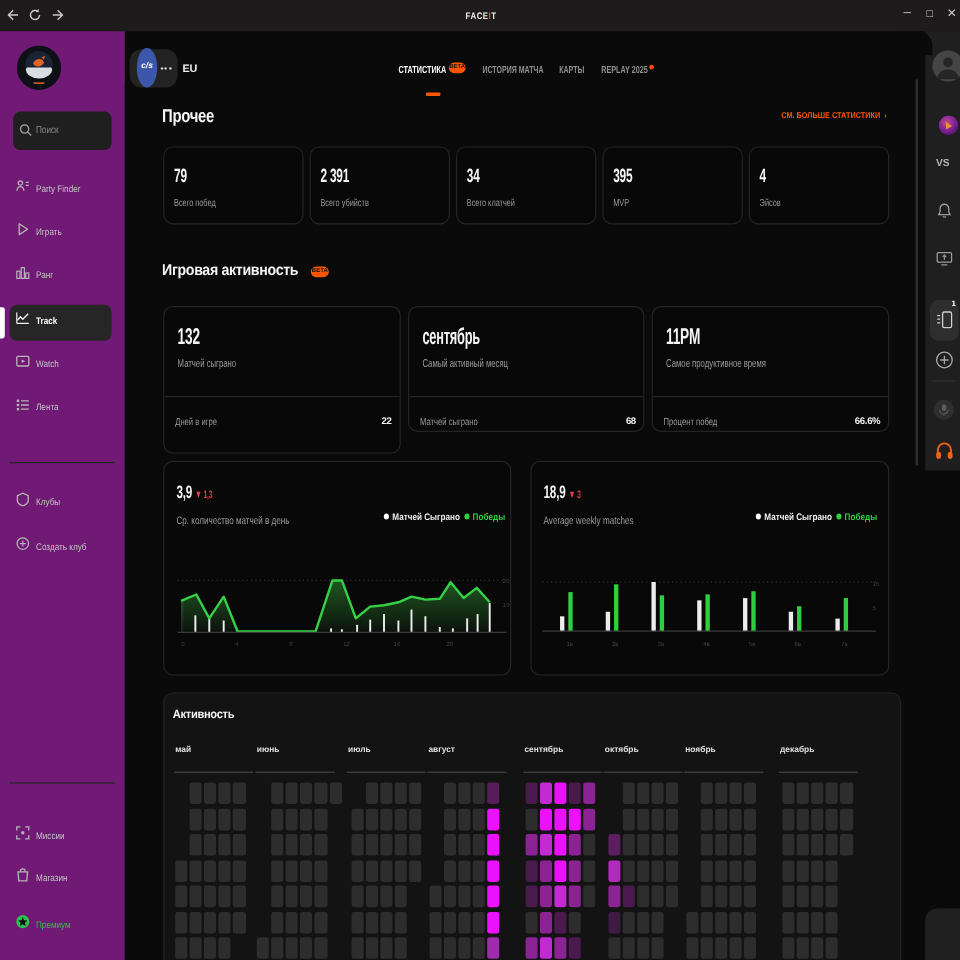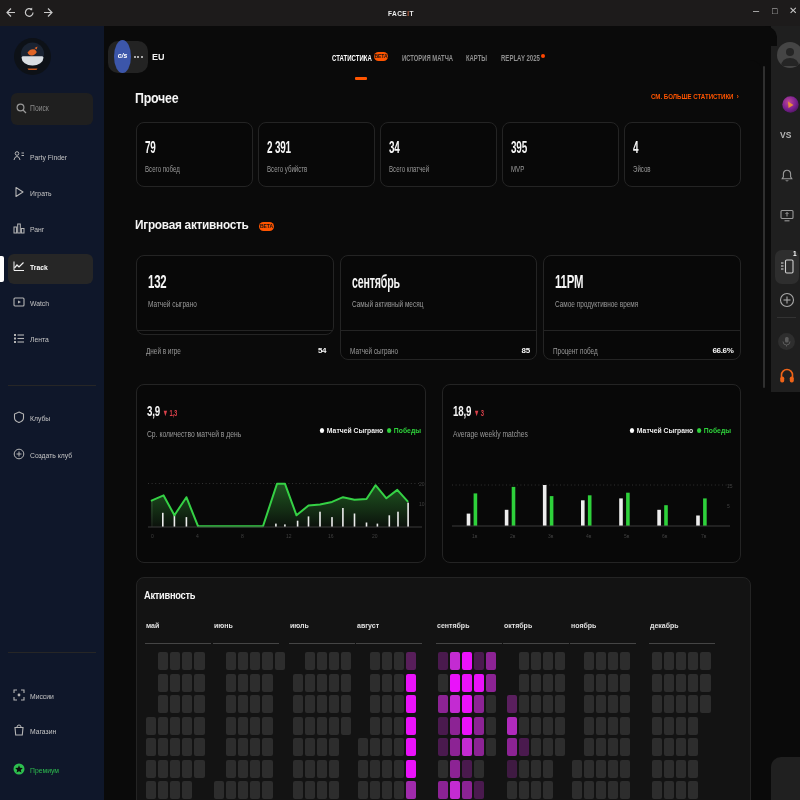--- a/index.html
+++ b/index.html
@@ -7,21 +7,21 @@
 .abs { position:absolute; }
 .ax { font-family:"Liberation Sans",sans-serif; font-size:5px; fill:#404040; }
 
 
 #topbar { position:absolute; left:0; top:0; width:800px; height:26px; background:#1d1b1b; }
 .tbi { position:absolute; top:5px; color:#c9c9c9; font-size:11px; }
 #logo { position:absolute; left:388px; top:9px; font-size:8px; font-weight:bold; letter-spacing:0.5px; color:#eee; }
 #logo span { color:#c06040; }
 
 
-#sidebar { position:absolute; left:0; top:26px; width:104px; height:774px; background:#0f172a; }
+#sidebar { position:absolute; left:0; top:26px; width:104px; height:774px; background:#701a75; }
 #searchbox { position:absolute; left:11px; top:67px; width:82px; height:32px; background:#1f1f1f; border-radius:6px; }
 #searchbox span { position:absolute; left:19px; top:10px; font-size:8.5px; color:#8a8a8a; transform:scaleX(0.8); transform-origin:0 0; }
 .navitem { position:absolute; left:0; width:104px; height:30px; }
 .navlbl { position:absolute; left:30px; top:9px; font-size:8px; color:#c4c4c4; transform:scaleX(0.85); transform-origin:0 0; white-space:nowrap; }
 .navico { position:absolute; left:13px; top:4px; width:12px; height:12px; }
 #trackhl { position:absolute; left:8px; top:228px; width:85px; height:30px; background:#262626; border-radius:6px; }
 #trackbar { position:absolute; left:0px; top:230px; width:3.5px; height:26px; background:#fff; border-radius:0 2px 2px 0; }
 .sdiv { position:absolute; left:8px; width:88px; height:1px; background:#262626; }
 
 
@@ -206,33 +206,33 @@
 <div class="sub" style="position:absolute;left:8px;top:41px;font-size:8.5px;transform:scaleX(0.72);transform-origin:0 0;white-space:nowrap">MVP</div>
   </div>
 <div class="card" style="left:624.4px;top:122px;width:116.6px;height:65px">
 <div class="big" style="position:absolute;left:8px;top:16px;font-size:16px;transform:scaleX(0.62);transform-origin:0 0">4</div>
 <div class="sub" style="position:absolute;left:8px;top:41px;font-size:8.5px;transform:scaleX(0.72);transform-origin:0 0;white-space:nowrap">Эйсов</div>
   </div>
 
 <div class="abs big" style="left:135px;top:217px;font-size:13px;transform:scaleX(0.91);transform-origin:0 0">Игровая активность</div>
 <div class="abs" style="left:259px;top:222px;width:15px;height:9px;background:#ff5500;border-radius:4.5px;color:#101010;font-size:5px;font-weight:bold;text-align:center;line-height:9px">BETA</div>
 
-<div class="card" style="left:136.0px;top:255px;width:197.7px;height:80px">
+<div class="card" style="left:136.0px;top:255px;width:197.7px;height:123px">
 <div class="big" style="position:absolute;left:11px;top:15px;font-size:19px;transform:scaleX(0.60);transform-origin:0 0;white-space:nowrap">132</div>
 <div class="sub" style="position:absolute;left:11px;top:41.5px;font-size:9.5px;transform:scaleX(0.68);transform-origin:0 0;white-space:nowrap">Матчей сыграно</div>
 <div style="position:absolute;left:0;top:74px;width:100%;height:1px;background:#242424"></div>
 <div class="sub" style="position:absolute;left:9px;top:90px;font-size:8.5px;transform:scaleX(0.75);transform-origin:0 0;white-space:nowrap">Дней в игре</div>
-<div class="big" style="position:absolute;right:6.5px;top:90px;font-size:8px">54</div>
+<div class="big" style="position:absolute;right:6.5px;top:90px;font-size:8px">22</div>
   </div>
 <div class="card" style="left:339.7px;top:255px;width:197.7px;height:105px">
 <div class="big" style="position:absolute;left:11px;top:15px;font-size:19px;transform:scaleX(0.56);transform-origin:0 0;white-space:nowrap">сентябрь</div>
 <div class="sub" style="position:absolute;left:11px;top:41.5px;font-size:9.5px;transform:scaleX(0.68);transform-origin:0 0;white-space:nowrap">Самый активный месяц</div>
 <div style="position:absolute;left:0;top:74px;width:100%;height:1px;background:#242424"></div>
 <div class="sub" style="position:absolute;left:9px;top:90px;font-size:8.5px;transform:scaleX(0.75);transform-origin:0 0;white-space:nowrap">Матчей сыграно</div>
-<div class="big" style="position:absolute;right:6.5px;top:90px;font-size:8px">85</div>
+<div class="big" style="position:absolute;right:6.5px;top:90px;font-size:8px">68</div>
   </div>
 <div class="card" style="left:543.4px;top:255px;width:197.7px;height:105px">
 <div class="big" style="position:absolute;left:11px;top:15px;font-size:19px;transform:scaleX(0.60);transform-origin:0 0;white-space:nowrap">11PM</div>
 <div class="sub" style="position:absolute;left:11px;top:41.5px;font-size:9.5px;transform:scaleX(0.68);transform-origin:0 0;white-space:nowrap">Самое продуктивное время</div>
 <div style="position:absolute;left:0;top:74px;width:100%;height:1px;background:#242424"></div>
 <div class="sub" style="position:absolute;left:9px;top:90px;font-size:8.5px;transform:scaleX(0.75);transform-origin:0 0;white-space:nowrap">Процент побед</div>
 <div class="big" style="position:absolute;right:6.5px;top:90px;font-size:8px">66.6%</div>
   </div>
 
 <div class="card" style="left:136px;top:384px;width:290px;height:179px"></div>

